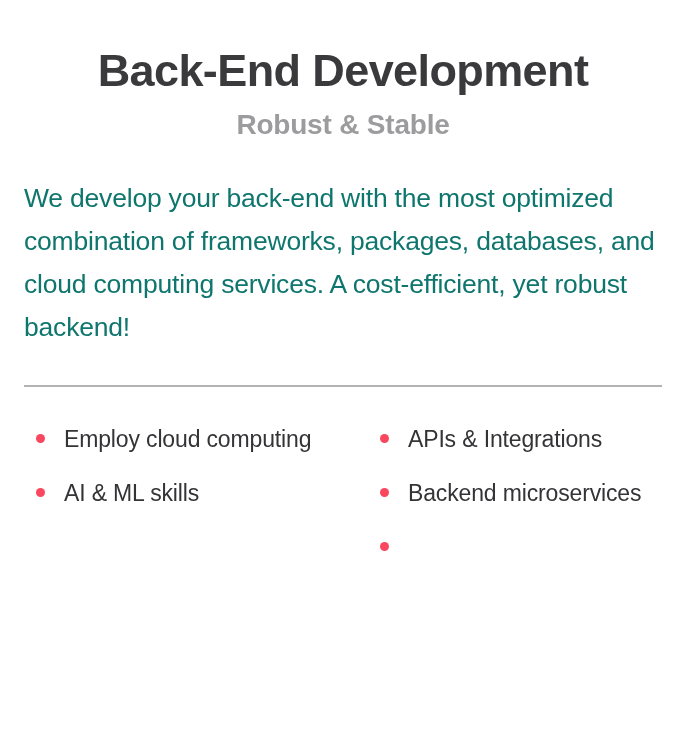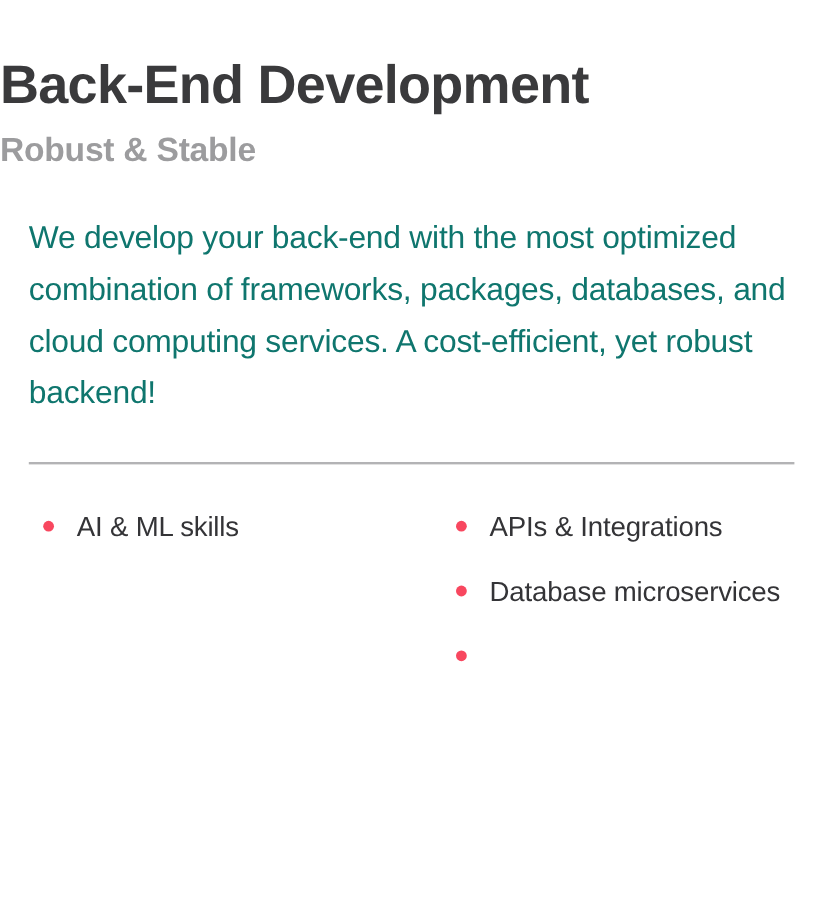--- a/index.html
+++ b/index.html
@@ -17,21 +17,21 @@
   .card {
     width: 686px;
     height: 756px;
     box-sizing: border-box;
     background: #ffffff;
     position: relative;
   }
 
   .heading-block {
     padding-top: 46px;
-    text-align: left;
+    text-align: center;
   }
   .title {
     margin: 0;
     font-size: 45px;
     font-weight: 700;
     letter-spacing: -0.6px;
     color: #3a3a3c;
     line-height: 1.12;
   }
   .subtitle {
@@ -110,34 +110,38 @@
   <p class="description">We develop your back-end with the most optimized combination of frameworks, packages, databases, and cloud computing services. A cost-efficient, yet robust backend!</p>
 
   <hr class="divider">
 
   <div class="skills">
 
     <div class="skills-col left">
       <ul class="skill-list">
         <li class="skill-item">
           <span class="bullet"></span>
+          <span>Employ cloud computing</span>
+        </li>
+        <li class="skill-item">
+          <span class="bullet"></span>
           <span>AI &amp; ML skills</span>
         </li>
       </ul>
     </div>
 
     <div class="skills-col right">
       <ul class="skill-list">
         <li class="skill-item">
           <span class="bullet"></span>
           <span>APIs &amp; Integrations</span>
         </li>
         <li class="skill-item">
           <span class="bullet"></span>
-          <span>Database microservices</span>
+          <span>Backend microservices</span>
         </li>
         <li class="skill-item">
           <span class="bullet"></span>
         </li>
       </ul>
     </div>
 
   </div>
 </div>
 

